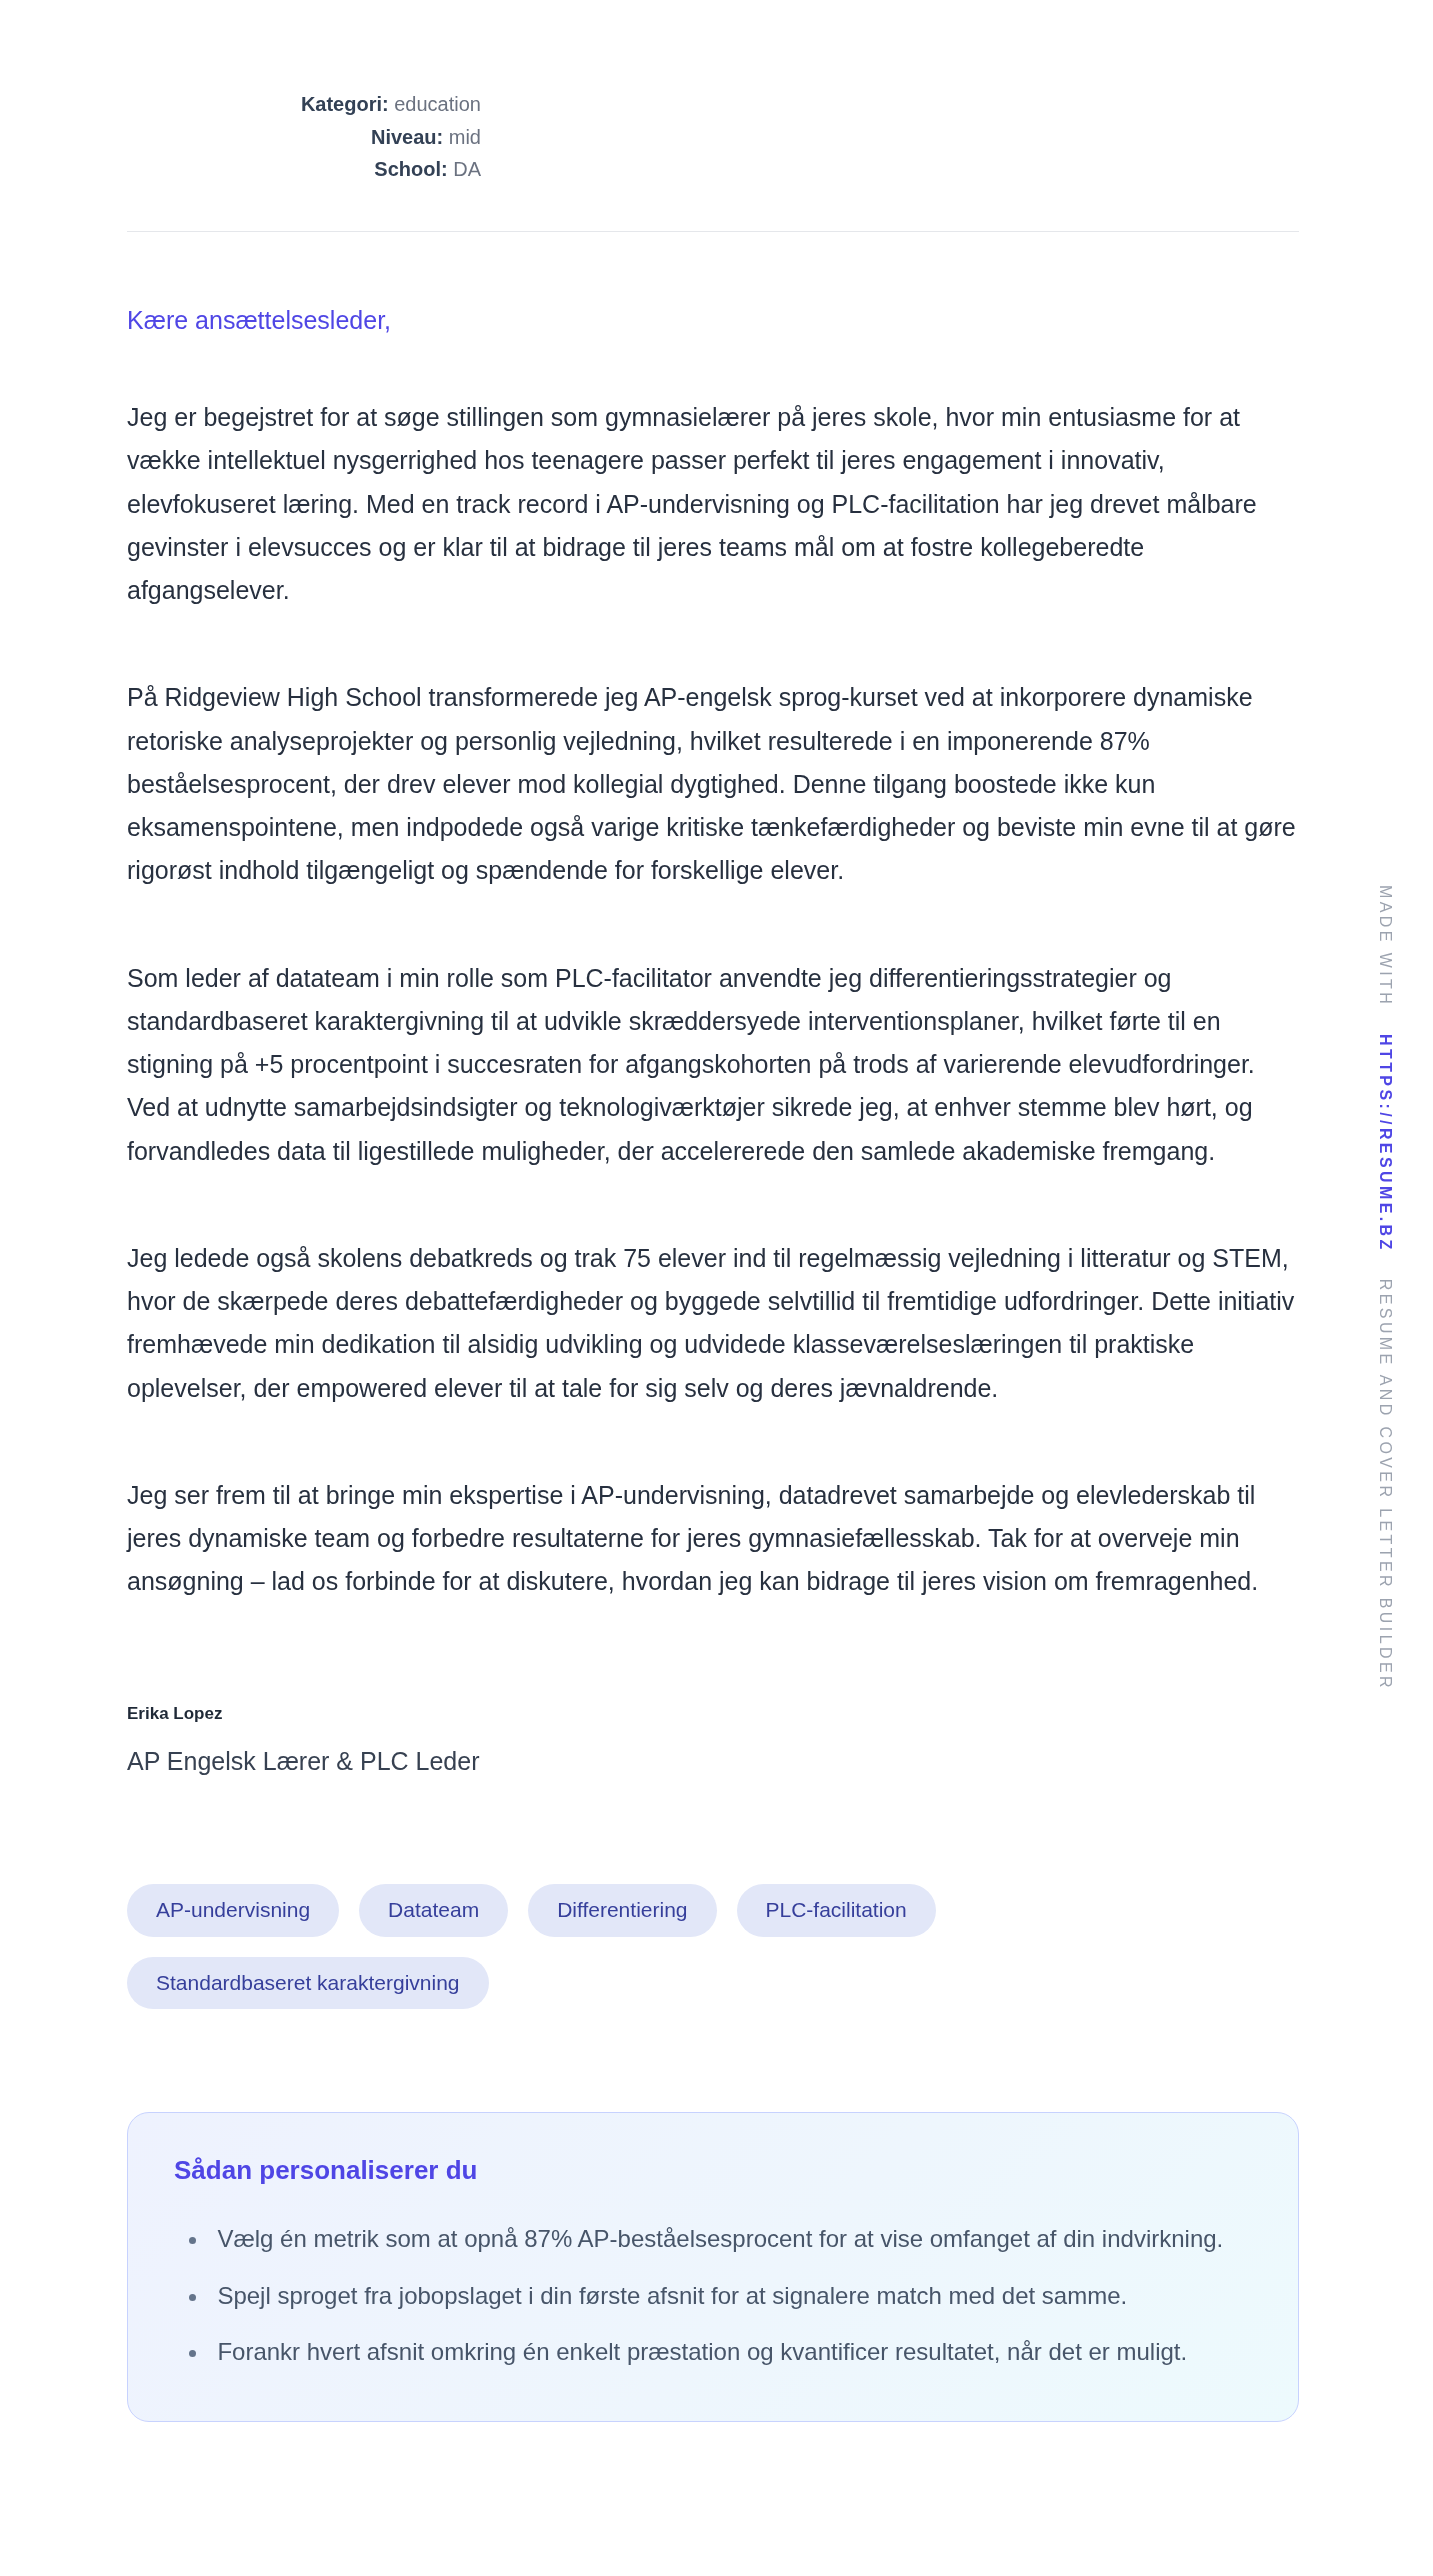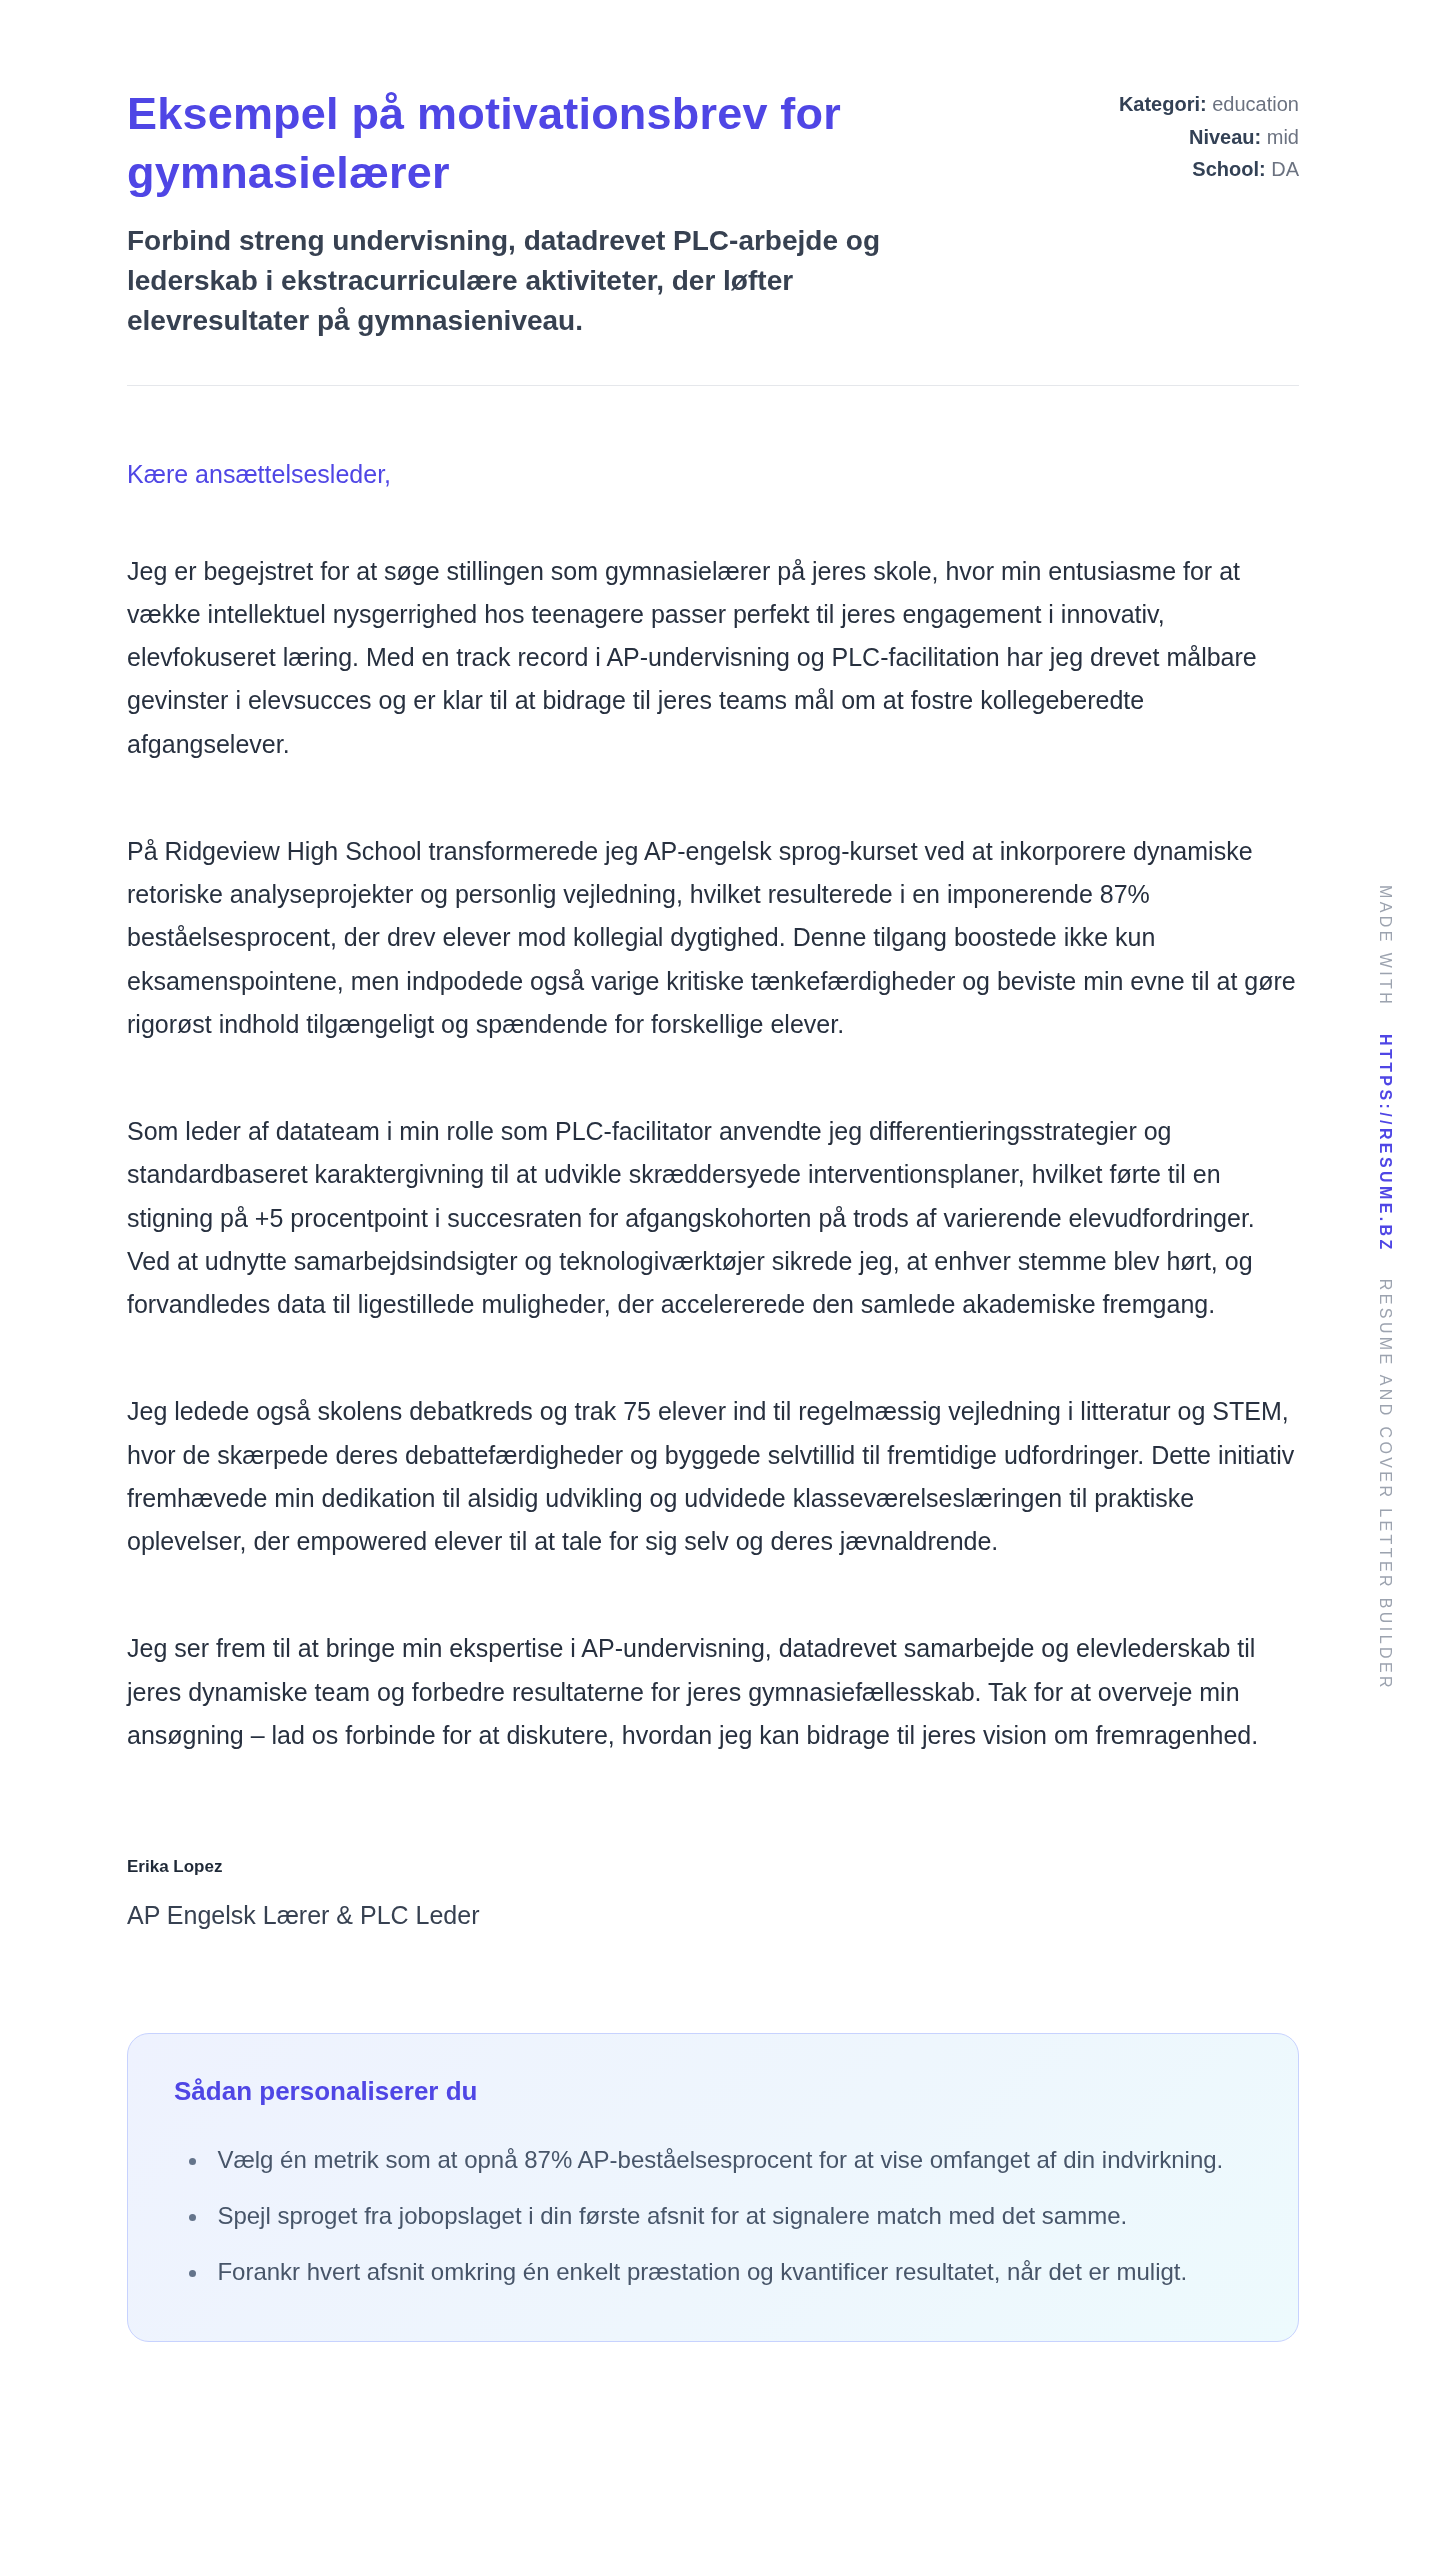--- a/index.html
+++ b/index.html
@@ -160,24 +160,20 @@
   }
 </style>
 </head>
 <body>
 
 <div class="page">
 
   <div class="content">
 
     <div class="header-row">
-      <div class="title-col">
-        <h1 class="page-title">Eksempel på motivationsbrev for gymnasielærer</h1>
-        <div class="page-subtitle">Forbind streng undervisning, datadrevet PLC-arbejde og lederskab i ekstracurriculære aktiviteter, der løfter elevresultater på gymnasieniveau.</div>
-      </div>
       <div class="meta-col">
         <div class="meta-row">
           <span class="meta-label">Kategori:</span>
           <span class="meta-value">education</span>
         </div>
         <div class="meta-row">
           <span class="meta-label">Niveau:</span>
           <span class="meta-value">mid</span>
         </div>
         <div class="meta-row">
@@ -194,20 +190,27 @@
       <p class="letter-paragraph first">Jeg er begejstret for at søge stillingen som gymnasielærer på jeres skole, hvor min entusiasme for at vække intellektuel nysgerrighed hos teenagere passer perfekt til jeres engagement i innovativ, elevfokuseret læring. Med en track record i AP-undervisning og PLC-facilitation har jeg drevet målbare gevinster i elevsucces og er klar til at bidrage til jeres teams mål om at fostre kollegeberedte afgangselever.</p>
       <p class="letter-paragraph">På Ridgeview High School transformerede jeg AP-engelsk sprog-kurset ved at inkorporere dynamiske retoriske analyseprojekter og personlig vejledning, hvilket resulterede i en imponerende 87% beståelsesprocent, der drev elever mod kollegial dygtighed. Denne tilgang boostede ikke kun eksamenspointene, men indpodede også varige kritiske tænkefærdigheder og beviste min evne til at gøre rigorøst indhold tilgængeligt og spændende for forskellige elever.</p>
       <p class="letter-paragraph">Som leder af datateam i min rolle som PLC-facilitator anvendte jeg differentieringsstrategier og standardbaseret karaktergivning til at udvikle skræddersyede interventionsplaner, hvilket førte til en stigning på +5 procentpoint i succesraten for afgangskohorten på trods af varierende elevudfordringer. Ved at udnytte samarbejdsindsigter og teknologiværktøjer sikrede jeg, at enhver stemme blev hørt, og forvandledes data til ligestillede muligheder, der accelererede den samlede akademiske fremgang.</p>
       <p class="letter-paragraph">Jeg ledede også skolens debatkreds og trak 75 elever ind til regelmæssig vejledning i litteratur og STEM, hvor de skærpede deres debattefærdigheder og byggede selvtillid til fremtidige udfordringer. Dette initiativ fremhævede min dedikation til alsidig udvikling og udvidede klasseværelseslæringen til praktiske oplevelser, der empowered elever til at tale for sig selv og deres jævnaldrende.</p>
       <p class="letter-paragraph">Jeg ser frem til at bringe min ekspertise i AP-undervisning, datadrevet samarbejde og elevlederskab til jeres dynamiske team og forbedre resultaterne for jeres gymnasiefællesskab. Tak for at overveje min ansøgning – lad os forbinde for at diskutere, hvordan jeg kan bidrage til jeres vision om fremragenhed.</p>
 
       <div class="signature-name">Erika Lopez</div>
       <div class="signature-title">AP Engelsk Lærer &amp; PLC Leder</div>
     </div>
 
+    <div class="tags-row">
+      <span class="tag">AP-undervisning</span>
+      <span class="tag">Datateam</span>
+      <span class="tag">Differentiering</span>
+      <span class="tag">PLC-facilitation</span>
+      <span class="tag">Standardbaseret karaktergivning</span>
+    </div>
 
     <div class="tips-box">
       <div class="tips-title">Sådan personaliserer du</div>
       <ul class="tips-list">
         <li>Vælg én metrik som at opnå 87% AP-beståelsesprocent for at vise omfanget af din indvirkning.</li>
         <li>Spejl sproget fra jobopslaget i din første afsnit for at signalere match med det samme.</li>
         <li>Forankr hvert afsnit omkring én enkelt præstation og kvantificer resultatet, når det er muligt.</li>
       </ul>
     </div>
 

